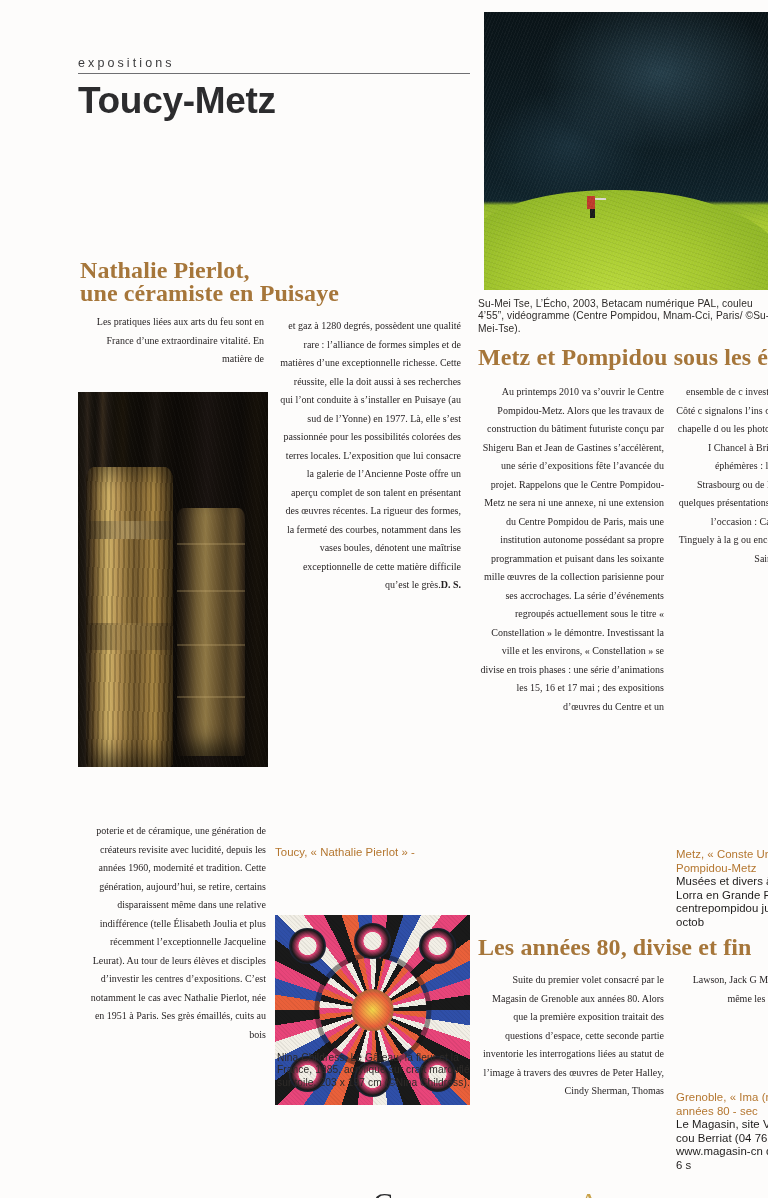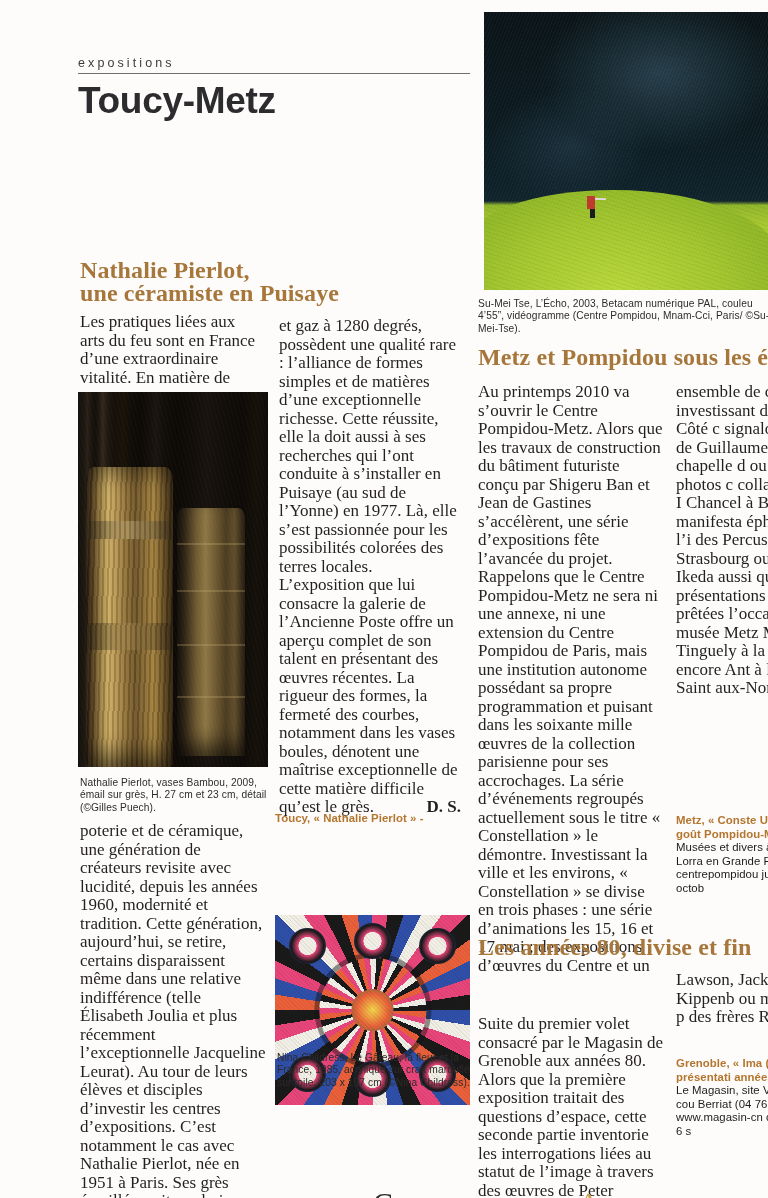--- a/index.html
+++ b/index.html
@@ -43,23 +43,23 @@
     font-weight: 600;
     letter-spacing: -0.3px;
     color: #2c2c2e;
     margin-top: 8px;
     line-height: 1.05;
   }
 
   
   .col {
     position: absolute;
-    font-size: 17px;
+    font-size: 10px;
     line-height: 18.5px;
-    text-align: left;
+    text-align: right;
   }
   .col p { margin: 4px; }
   .sig {
     font-weight: bold;
     float: right;
   }
 
   .headline {
     position: absolute;
     font-family: "Liberation Serif", serif;
@@ -85,22 +85,23 @@
   .infobox {
     position: absolute;
     font-family: "Liberation Sans", sans-serif;
     font-size: 11.4px;
     line-height: 13.6px;
     color: #1d1b1a;
     letter-spacing: 0.05px;
   }
   .infobox .ib-head {
     color: #b4762f;
-    font-weight: bold;
+    font-weight: normal;
     display: block;
+    margin-top: 34px;
   }
   .infobox .ib-body { display: block; }
 
   
   .photo { position: absolute; overflow: hidden; }
 
   
   #photo-sumei {
     left: 484px; top: 12px; width: 284px; height: 278px;
     background:
@@ -270,21 +271,20 @@
     </div>
     <div class="vaseB">
       <div class="seg" style="top:14%"></div>
       <div class="seg" style="top:33%"></div>
       <div class="seg" style="top:55%"></div>
       <div class="seg" style="top:76%"></div>
     </div>
     <div class="grain2"></div>
   </div>
 
-  <div class="caption" style="left:80px; top:777px; width:190px;">Nathalie Pierlot, vases Bambou, 2009, émail sur grès, H. 27 cm et 23 cm, détail (©Gilles Puech).</div>
 
   <div class="col" style="left:80px; top:822px; width:186px;">poterie et de céramique, une génération de créateurs revisite avec lucidité, depuis les années 1960, modernité et tradition. Cette génération, aujourd’hui, se retire, certains disparaissent même dans une relative indifférence (telle Élisabeth Joulia et plus récemment l’exceptionnelle Jacqueline Leurat). Au tour de leurs élèves et disciples d’investir les centres d’expositions. C’est notamment le cas avec Nathalie Pierlot, née en 1951 à Paris. Ses grès émaillés, cuits au bois</div>
 
   <div class="col" style="left:275px; top:313px; width:190px;">
     <p><span>et gaz à 1280 degrés, possèdent une qualité rare : l’alliance de formes simples et de matières d’une exceptionnelle richesse. Cette réussite, elle la doit aussi à ses recherches qui l’ont conduite à s’installer en Puisaye (au sud de l’Yonne) en 1977. Là, elle s’est passionnée pour les possibilités colorées des terres locales. L’exposition que lui consacre la galerie de l’Ancienne Poste offre un aperçu complet de son talent en présentant des œuvres récentes. La rigueur des formes, la fermeté des courbes, notamment dans les vases boules, dénotent une maîtrise exceptionnelle de cette matière difficile qu’est le grès.</span><span class="sig">D. S.</span></p>
   </div>
 
   <div class="infobox" style="left:275px; top:812px; width:196px;">
     <span class="ib-head">Toucy, « Nathalie Pierlot » - </span>
   </div>
@@ -309,21 +309,21 @@
 
   <div class="col" style="left:676px; top:383px; width:160px;">ensemble de c investissant di publics. Côté c signalons l’ins de Guillaume à la chapelle d ou les photos c collaborateur I Chancel à Brie Côté manifesta éphémères : l’i des Percussion Strasbourg ou de Ryoji Ikeda aussi quelques présentations c phares prêtées l’occasion : Cal musée Metz M Tinguely à la g ou encore Ant à l’église Saint aux-Nonnains.</div>
 
   <div class="infobox" style="left:676px; top:814px; width:160px;">
     <span class="ib-head">Metz, « Conste Un avant-goût Pompidou-Metz</span>
     <span class="ib-body">Musées et divers à Metz, en Lorra en Grande Régio centrepompidou jusqu’au 4 octob</span>
   </div>
 
   <div class="headline" style="left:478px; top:935px;">Les années 80, divise et fin</div>
 
-  <div class="col" style="left:478px; top:971px; width:186px;margin-top:44px;">Suite du premier volet consacré par le Magasin de Grenoble aux années 80. Alors que la première exposition traitait des questions d’espace, cette seconde partie inventorie les interrogations liées au statut de l’image à travers des œuvres de Peter Halley, Cindy Sherman, Thomas</div>
+  <div class="col" style="left:478px; top:971px; width:186px;">Suite du premier volet consacré par le Magasin de Grenoble aux années 80. Alors que la première exposition traitait des questions d’espace, cette seconde partie inventorie les interrogations liées au statut de l’image à travers des œuvres de Peter Halley, Cindy Sherman, Thomas</div>
 
   <div class="col" style="left:676px; top:971px; width:160px;">Lawson, Jack G Martin Kippenb ou même les p des frères Ripo</div>
 
   <div class="infobox" style="left:676px; top:1057px; width:160px;">
     <span class="ib-head">Grenoble, « Ima (re) présentati années 80 - sec</span>
     <span class="ib-body">Le Magasin, site Viallet - 155, cou Berriat (04 76 21 www.magasin-cn du 31 mai au 6 s</span>
   </div>
 
   <div class="bottom-glyph" style="left:80px; top:1186px;">«</div>
   <div class="bottom-glyph" style="left:373px; top:1186px;">C</div>

